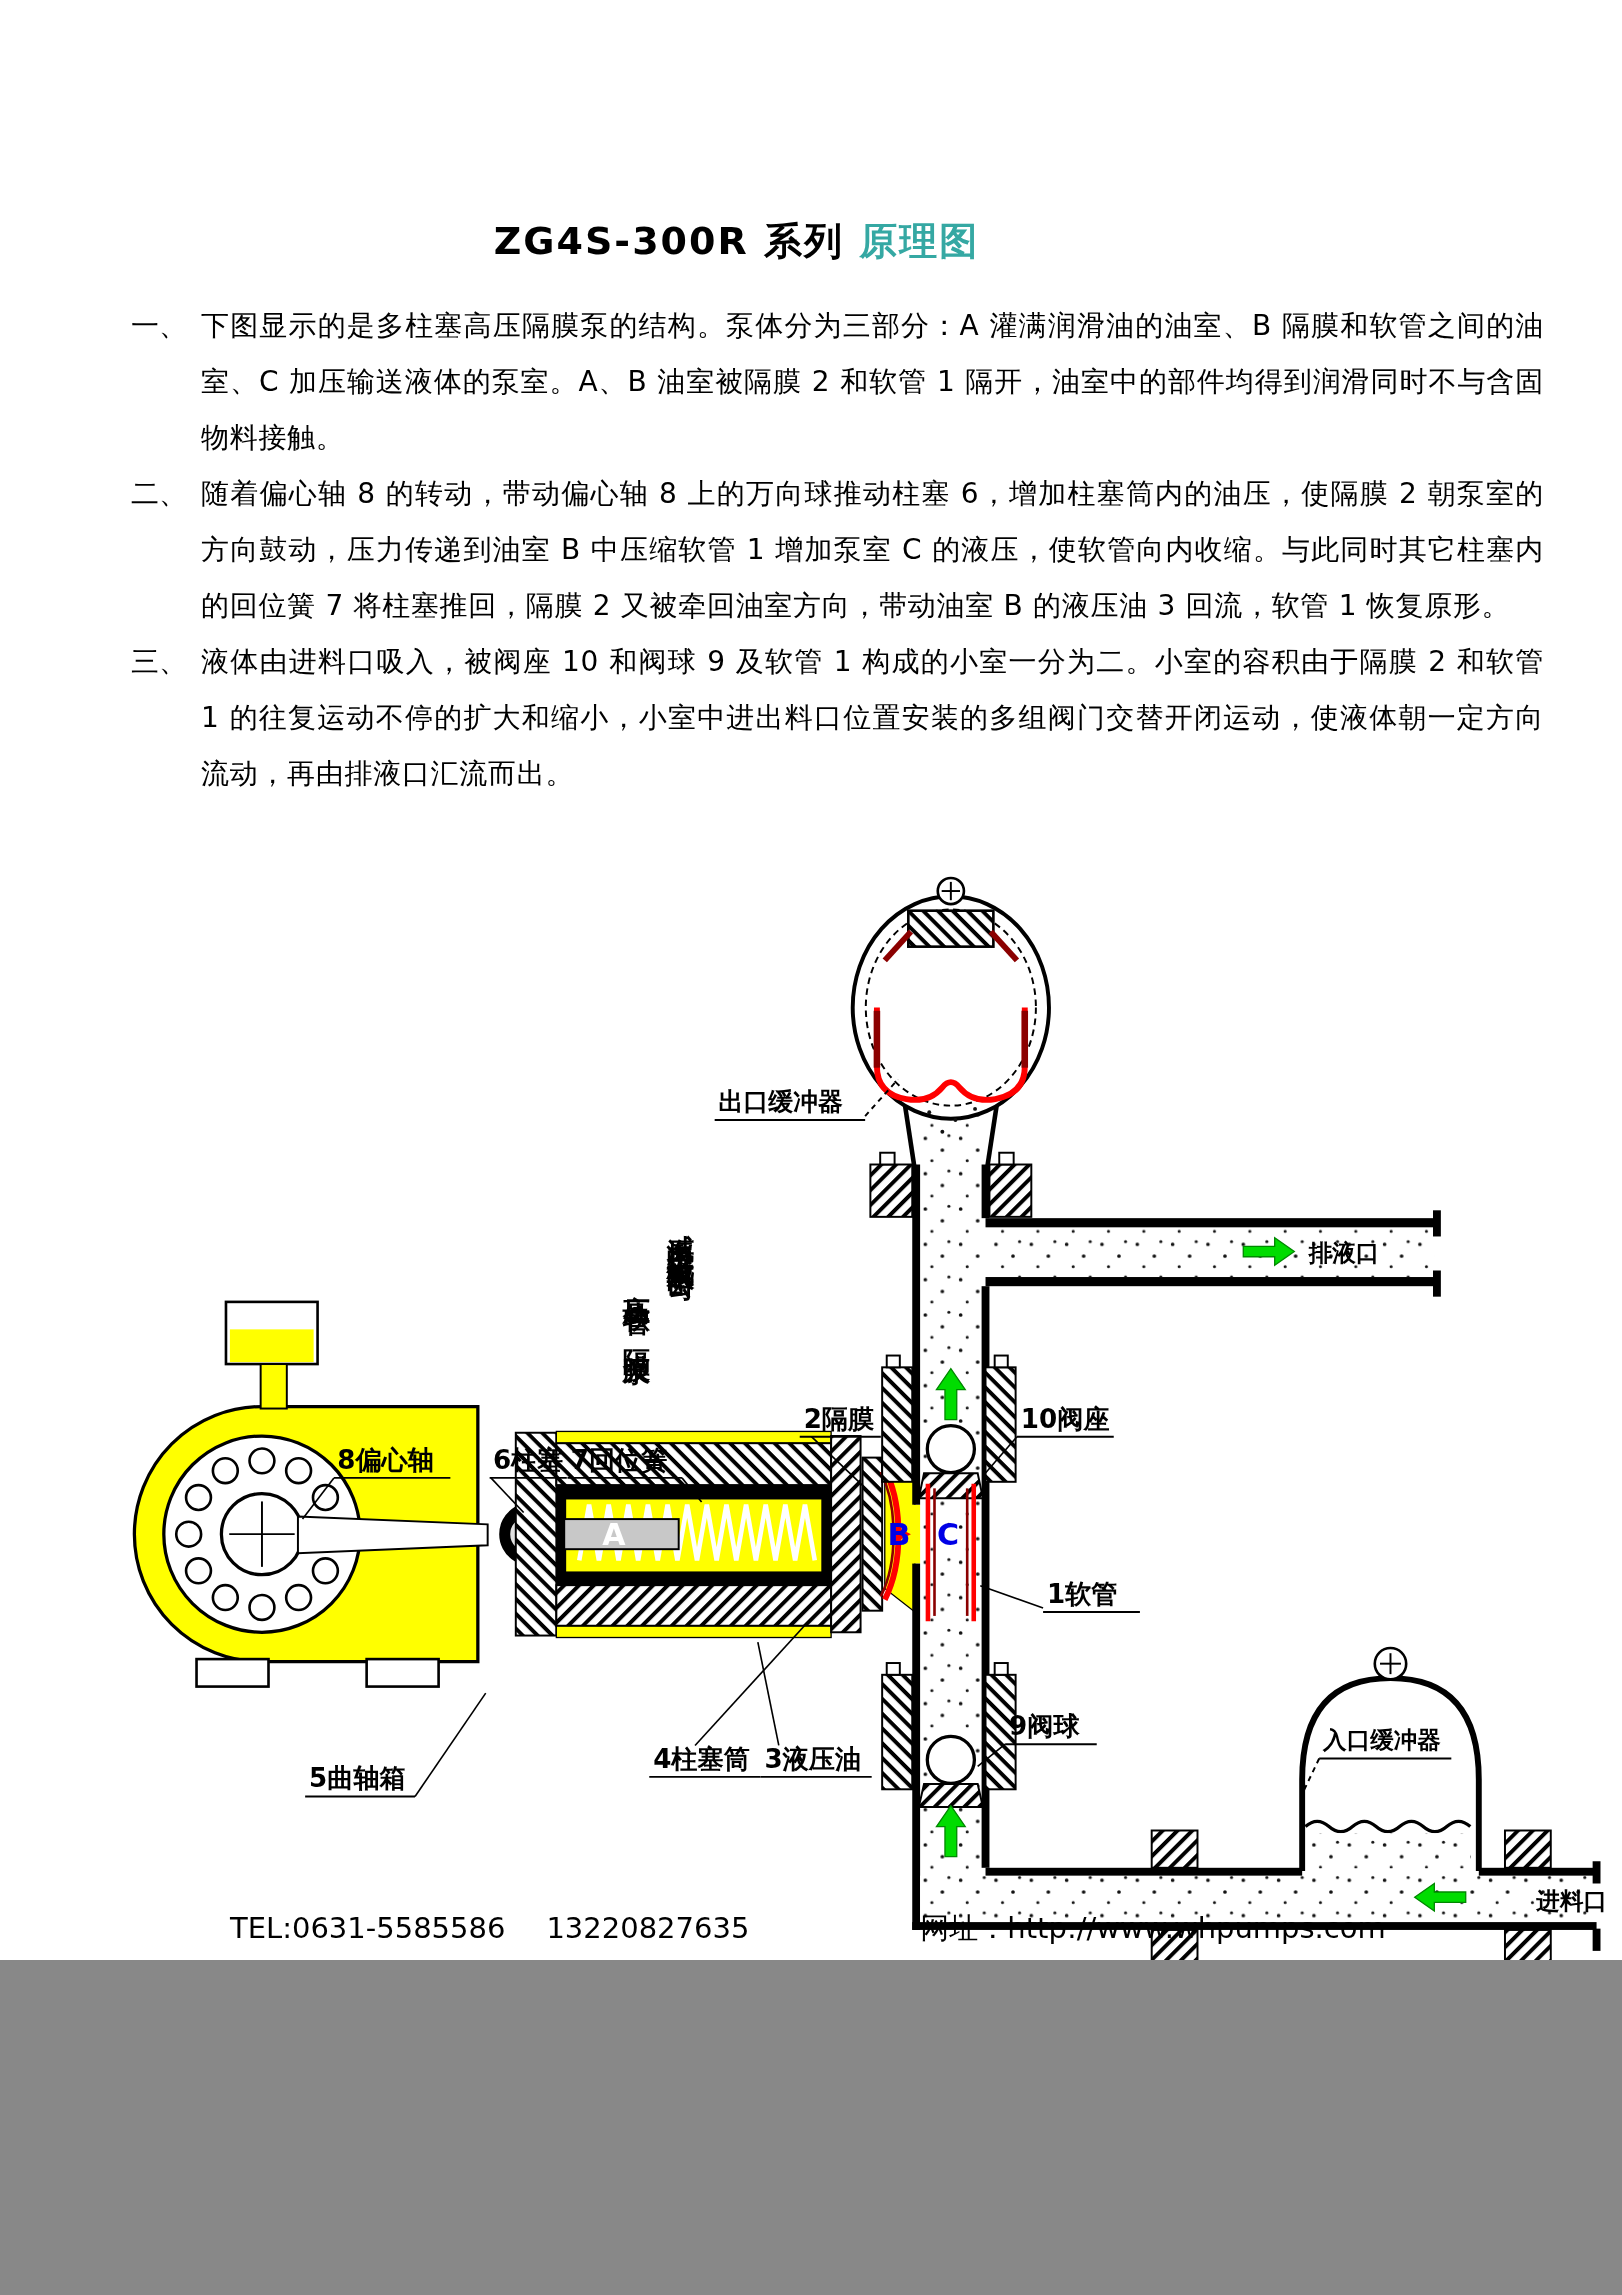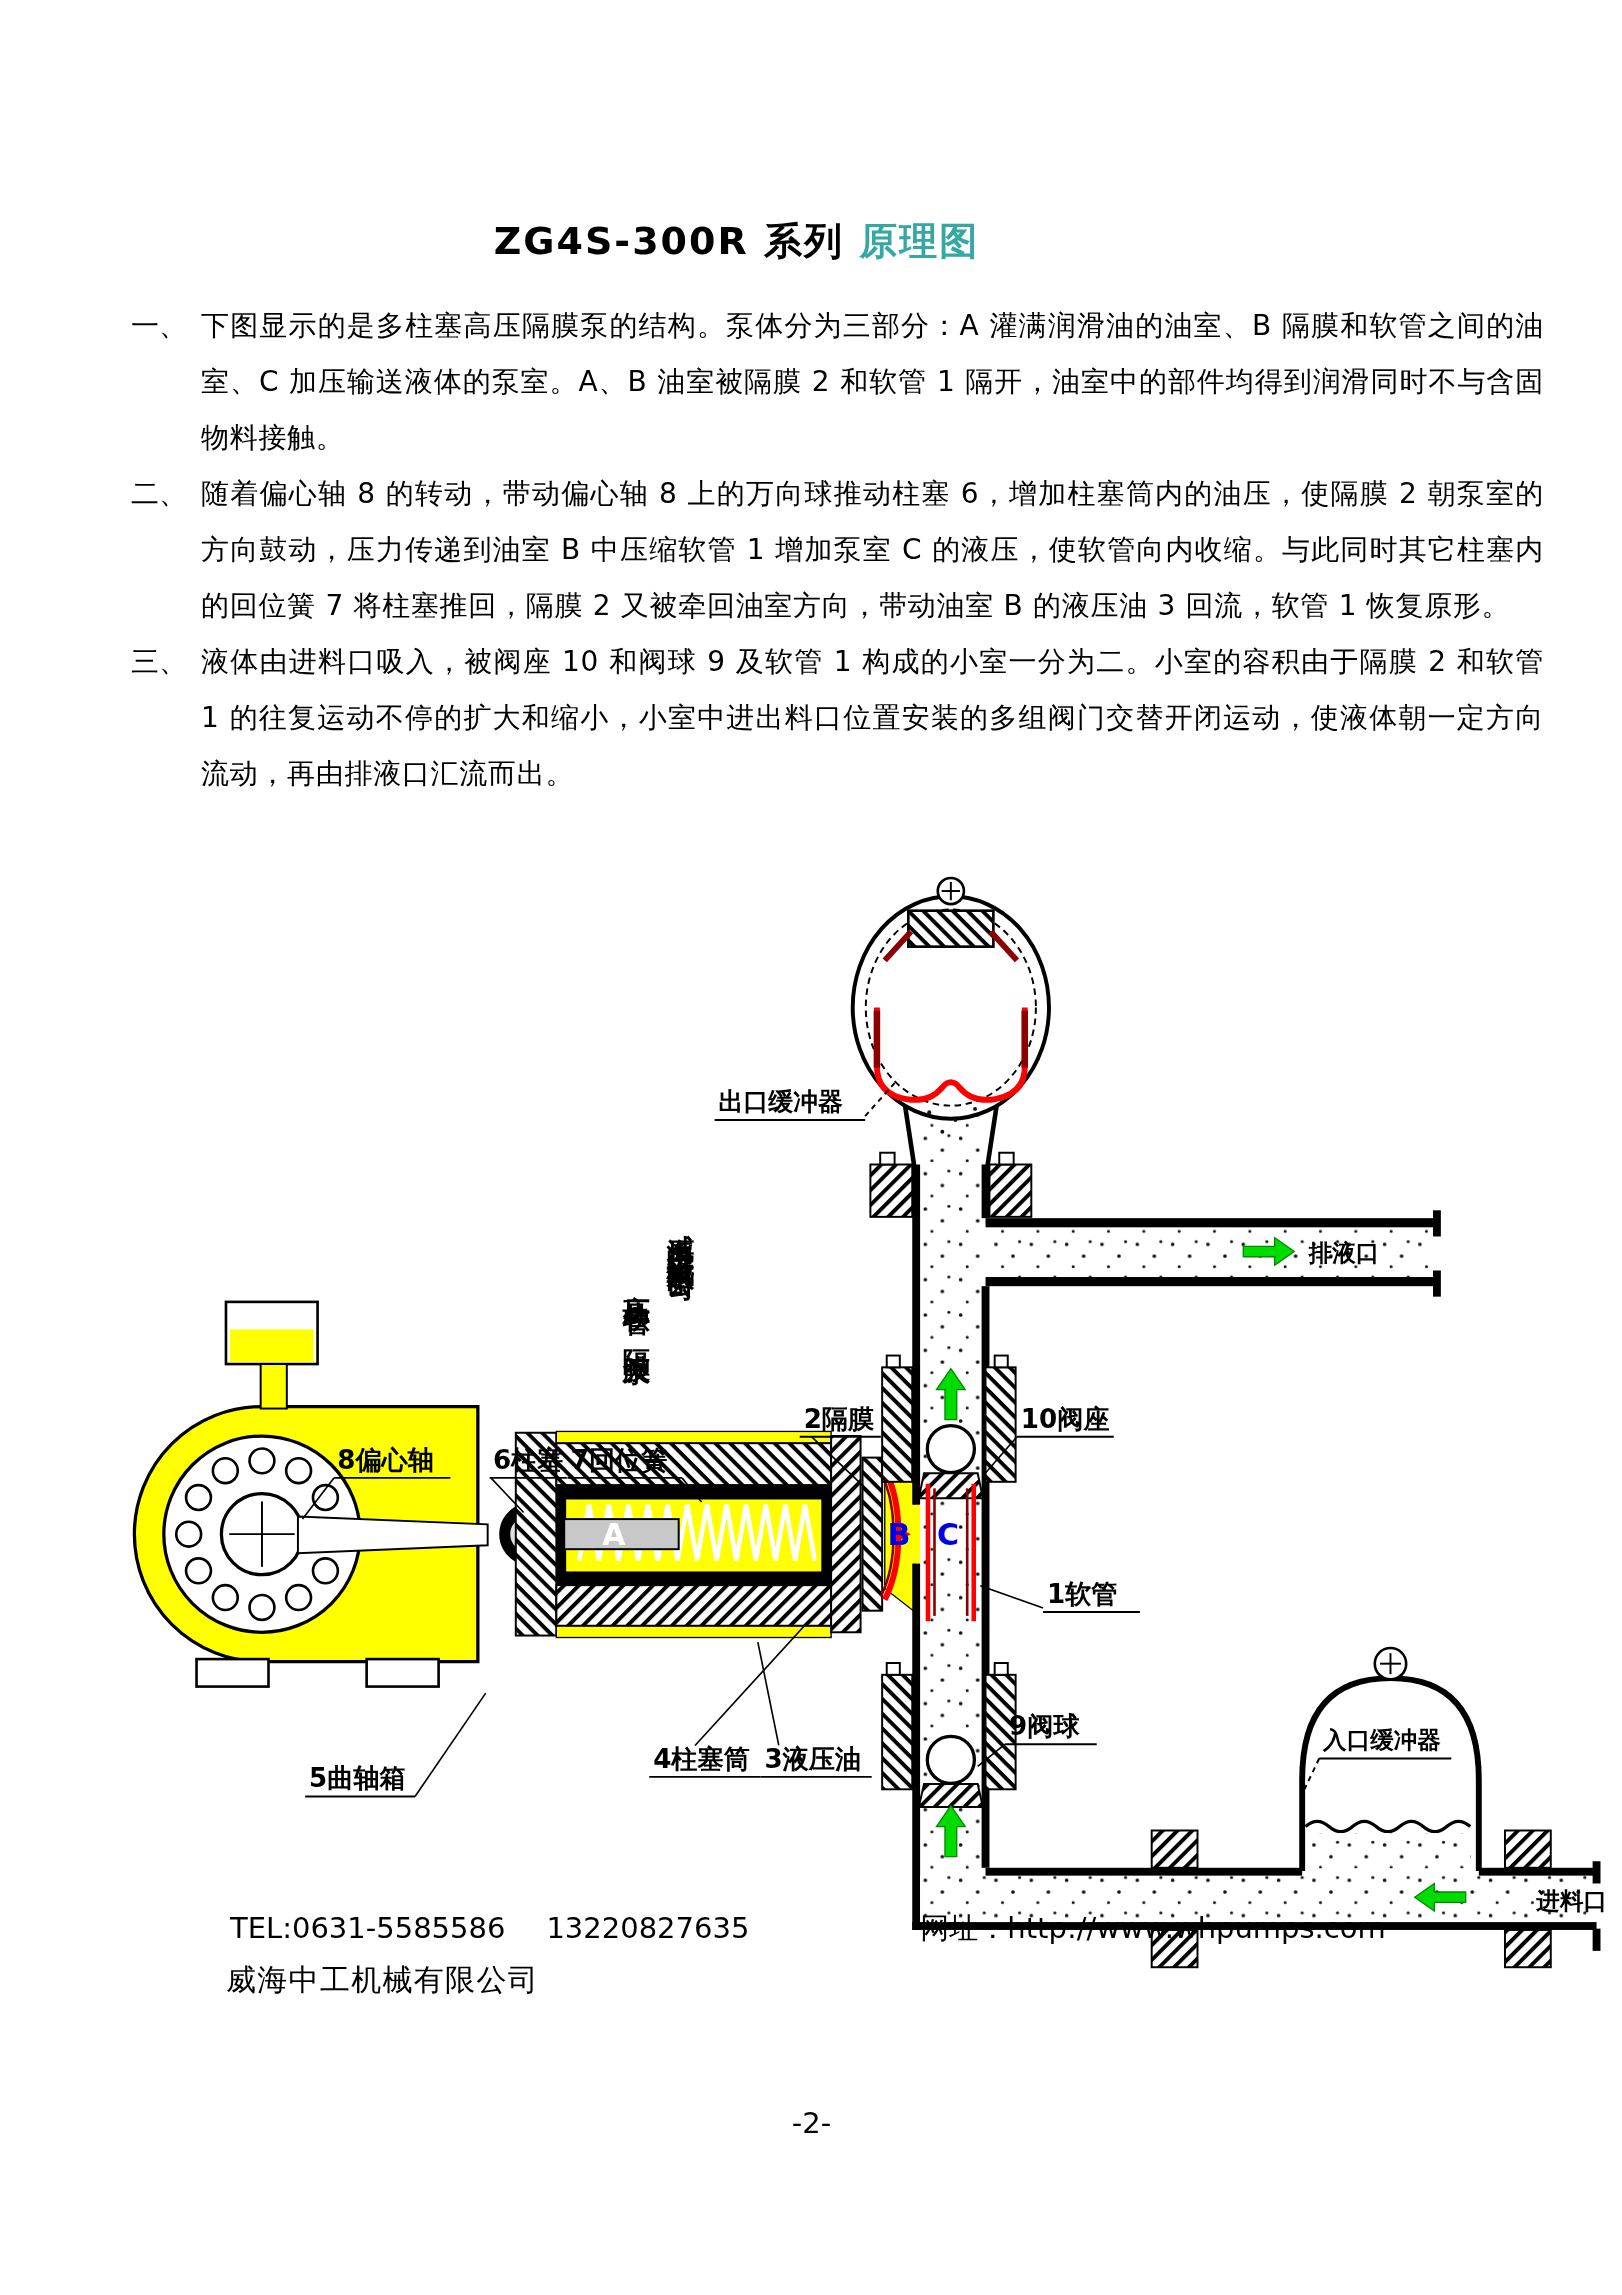--- a/index.html
+++ b/index.html
@@ -1,17 +1,17 @@
 <!DOCTYPE html>
 <html style="font-size:10.5px"><head>
 <meta charset="utf-8">
 <style>
   html,body{margin:0;padding:0;background:#888;}
   #page{
-    position:relative;width:1623px;height:2295px;background:#ffffff;
+    position:relative;width:1623px;height:1960px;background:#ffffff;
     font-family:"DejaVu Sans","Liberation Sans",sans-serif;color:#000;overflow:hidden;
   }
   
   #title{
     position:absolute;left:0;top:216px;width:1623px;text-align:center;
     font-size:38px;font-weight:bold;letter-spacing:2px;transform:translateX(-75px);
     white-space:nowrap;
   }
   #title .accent{color:#35a8a3;}
   #paras{position:absolute;left:131px;top:298px;width:1413px;}

